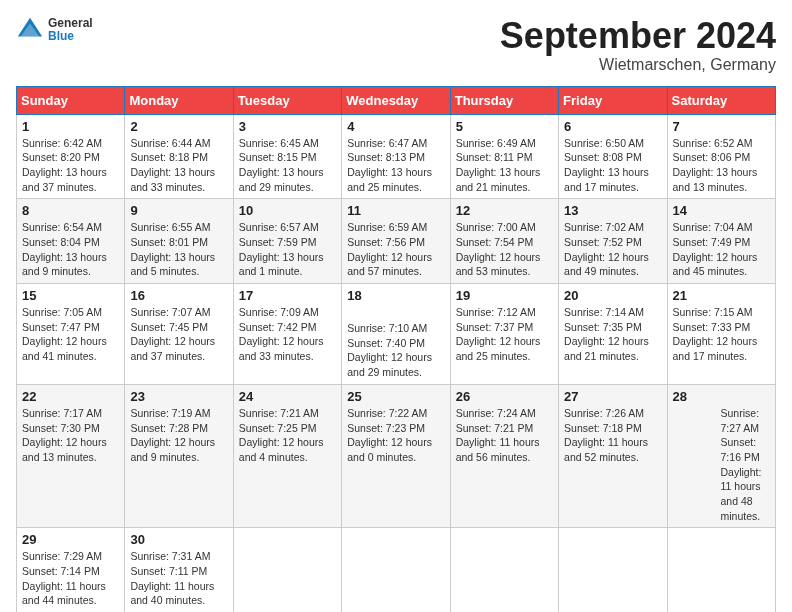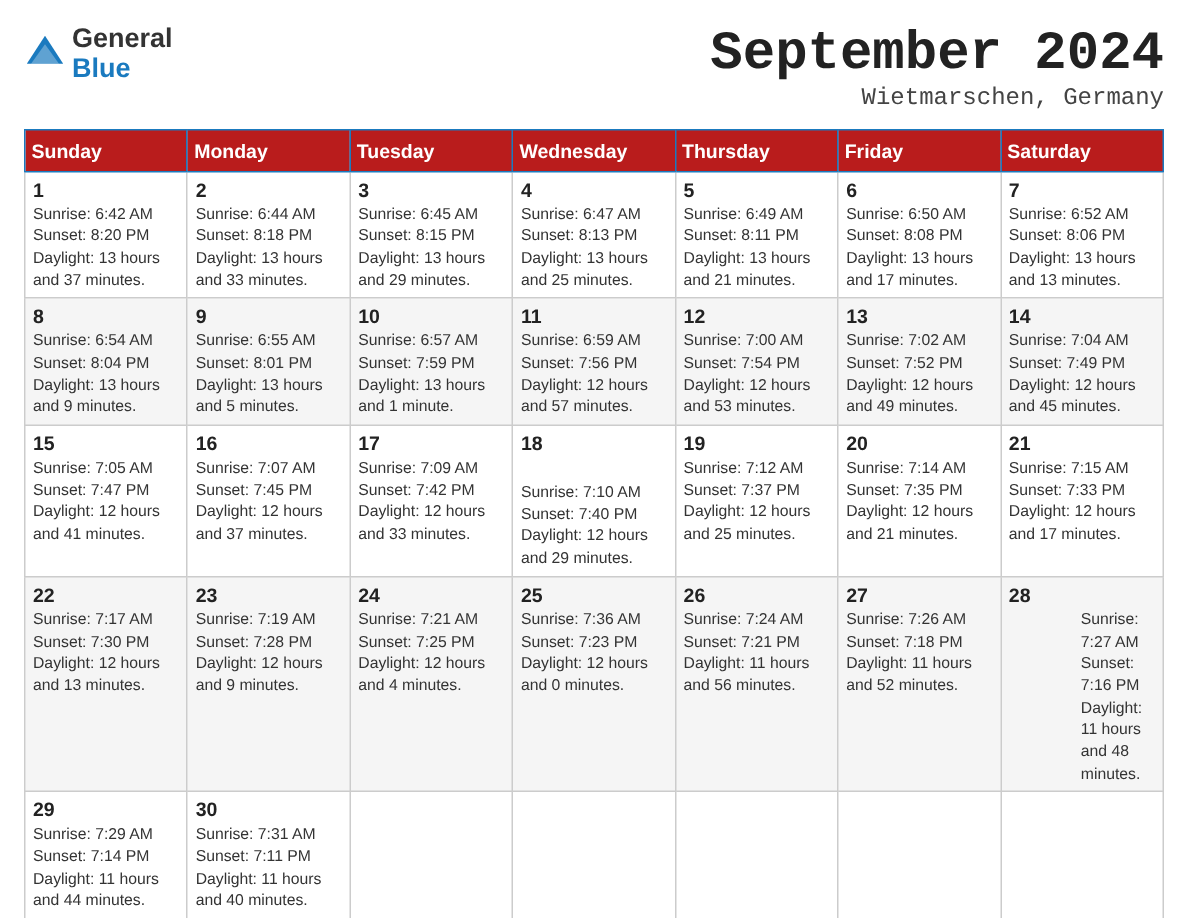--- a/index.html
+++ b/index.html
@@ -15,48 +15,48 @@
       justify-content: space-between;
       align-items: flex-start;
       margin-bottom: 12px;
     }
     .logo {
       display: flex;
       align-items: center;
       gap: 4px;
     }
     .logo-text {
-      font-size: 18px;
+      font-size: 12px;
       font-weight: bold;
       line-height: 1.1;
     }
     .logo-text span.general { color: #333; }
     .logo-text span.blue { color: #1a7abf; }
     .logo-icon {
       width: 28px;
       height: 28px;
     }
-    .title-block { text-align: right; font-family: Liberation Mono, monospace; }
+    .title-block { text-align: right; }
     .month-title {
       font-size: 36px;
       font-weight: bold;
       color: #222;
       line-height: 1.1;
     }
     .subtitle {
       font-size: 16px;
       color: #444;
     }
     .calendar {
       width: 100%;
       border-collapse: collapse;
       font-size: 11px;
     }
     .calendar th {
-      background: #b91c1c;
+      background: #ef4444;
       color: #fff;
       padding: 6px 4px;
       text-align: left;
       font-size: 13px;
       font-weight: bold;
       border: 1px solid #1a7abf;
     }
     .calendar td {
       border: 1px solid #ccc;
       vertical-align: top;
@@ -287,21 +287,21 @@
         </td>
         <td>
           <span class="day-num">24</span>
           <div class="day-detail" style="white-space: pre-line;">Sunrise: 7:21 AM
 Sunset: 7:25 PM
 Daylight: 12 hours
 and 4 minutes.</div>
         </td>
         <td>
           <span class="day-num">25</span>
-          <div class="day-detail" style="white-space: pre-line;">Sunrise: 7:36 AM
+          <div class="day-detail" style="white-space: pre-line;">Sunrise: 7:22 AM
 Sunset: 7:23 PM
 Daylight: 12 hours
 and 0 minutes.</div>
         </td>
         <td>
           <span class="day-num">26</span>
           <div class="day-detail" style="white-space: pre-line;">Sunrise: 7:24 AM
 Sunset: 7:21 PM
 Daylight: 11 hours
 and 56 minutes.</div>

